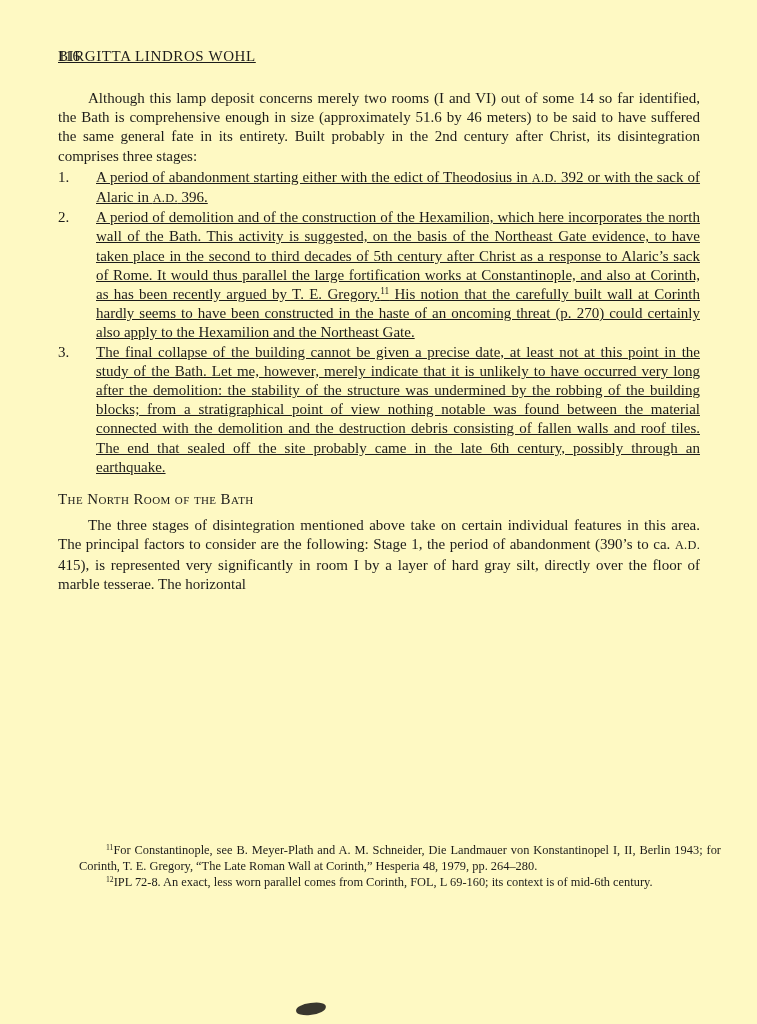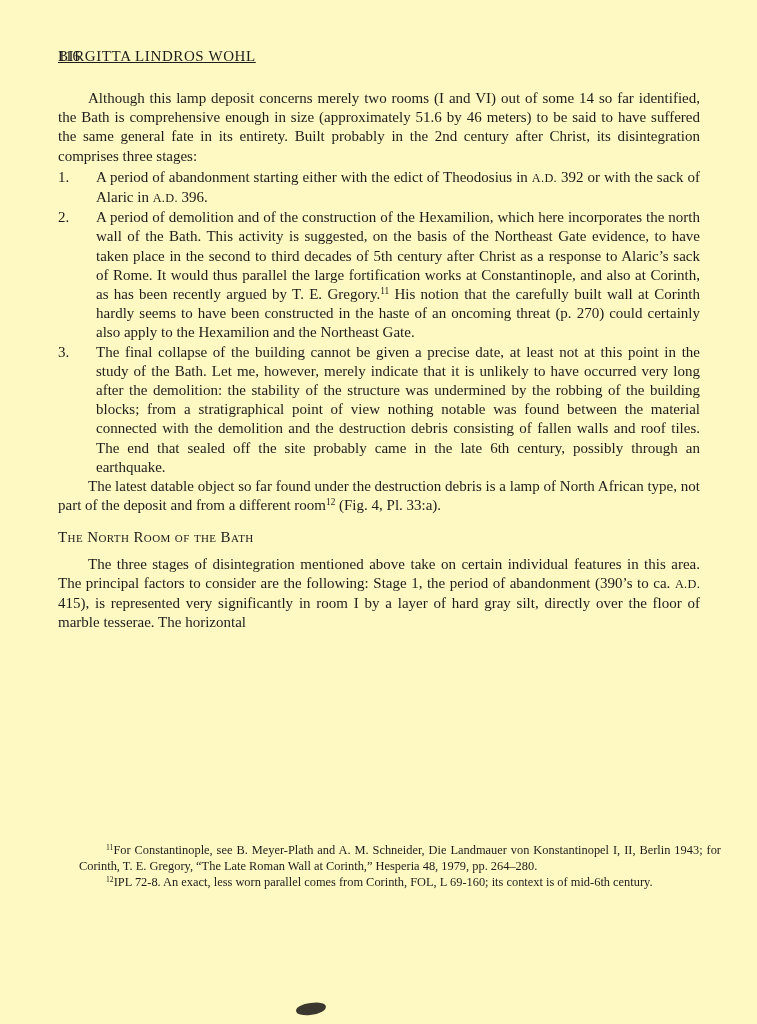--- a/index.html
+++ b/index.html
@@ -31,21 +31,21 @@
     top: 89px; left: 58px; width: 642px;
     font-size: 15px;
     line-height: 19.2px;
     text-align: justify;
   }
   .text-block p { margin: 0; }
   .para-indent { text-indent: 30px; }
   .stage-list { margin: 2px 0 0 0; }
   .list-item { display: flex; }
   .list-num { flex: 0 0 38px; }
-  .list-body { flex: 1; text-align: justify; margin: 0; }
+  .list-body { flex: 1; text-align: justify; margin: 0; text-decoration: underline; }
   .section-head {
     margin-top: 13px !important;
     margin-bottom: 7px !important;
     font-variant: small-caps;
     letter-spacing: 0.4px;
     text-align: left;
   }
   sup {
     font-size: 0.62em;
     line-height: 0;
@@ -95,21 +95,20 @@
       <div class="list-item">
         <span class="list-num">2.</span>
         <p class="list-body">A period of demolition and of the construction of the Hexamilion, which here incorporates the north wall of the Bath. This activity is suggested, on the basis of the Northeast Gate evidence, to have taken place in the second to third decades of 5th century after Christ as a response to Alaric’s sack of Rome. It would thus parallel the large fortification works at Constantinople, and also at Corinth, as has been recently argued by T. E. Gregory.<sup>11</sup> His notion that the carefully built wall at Corinth hardly seems to have been constructed in the haste of an oncoming threat (p. 270) could certainly also apply to the Hexamilion and the Northeast Gate.</p>
       </div>
       <div class="list-item">
         <span class="list-num">3.</span>
         <p class="list-body">The final collapse of the building cannot be given a precise date, at least not at this point in the study of the Bath. Let me, however, merely indicate that it is unlikely to have occurred very long after the demolition: the stability of the structure was undermined by the robbing of the building blocks; from a stratigraphical point of view nothing notable was found between the material connected with the demolition and the destruction debris consisting of fallen walls and roof tiles. The end that sealed off the site probably came in the late 6th century, possibly through an earthquake.</p>
       </div>
     </div>
 
-    <p class="para-indent">The latest datable object so far found under the destruction debris is a lamp of North African type, not part of the deposit and from a different room<sup>12</sup> (Fig. 4, Pl. 33:a).</p>
 
     <p class="section-head">The North Room of the Bath</p>
 
 
     <p class="para-indent">The three stages of disintegration mentioned above take on certain individual features in this area. The principal factors to consider are the following: Stage 1, the period of abandonment (390’s to <span class="i">ca.</span> <span class="sc">A.D.</span> 415), is represented very significantly in room I by a layer of hard gray silt, directly over the floor of marble tesserae. The horizontal</p>
   </main>
 
   <footer class="footnotes">
     <p class="footnote"><sup>11</sup>For Constantinople, see B. Meyer-Plath and A. M. Schneider, <span class="i">Die Landmauer von Konstantinopel</span> I, II, Berlin 1943; for Corinth, T. E. Gregory, “The Late Roman Wall at Corinth,” <span class="i">Hesperia</span> 48, 1979, pp. 264–280.</p>
     <p class="footnote"><sup>12</sup>IPL 72-8. An exact, less worn parallel comes from Corinth, FOL, L 69-160; its context is of mid-6th century.</p>

